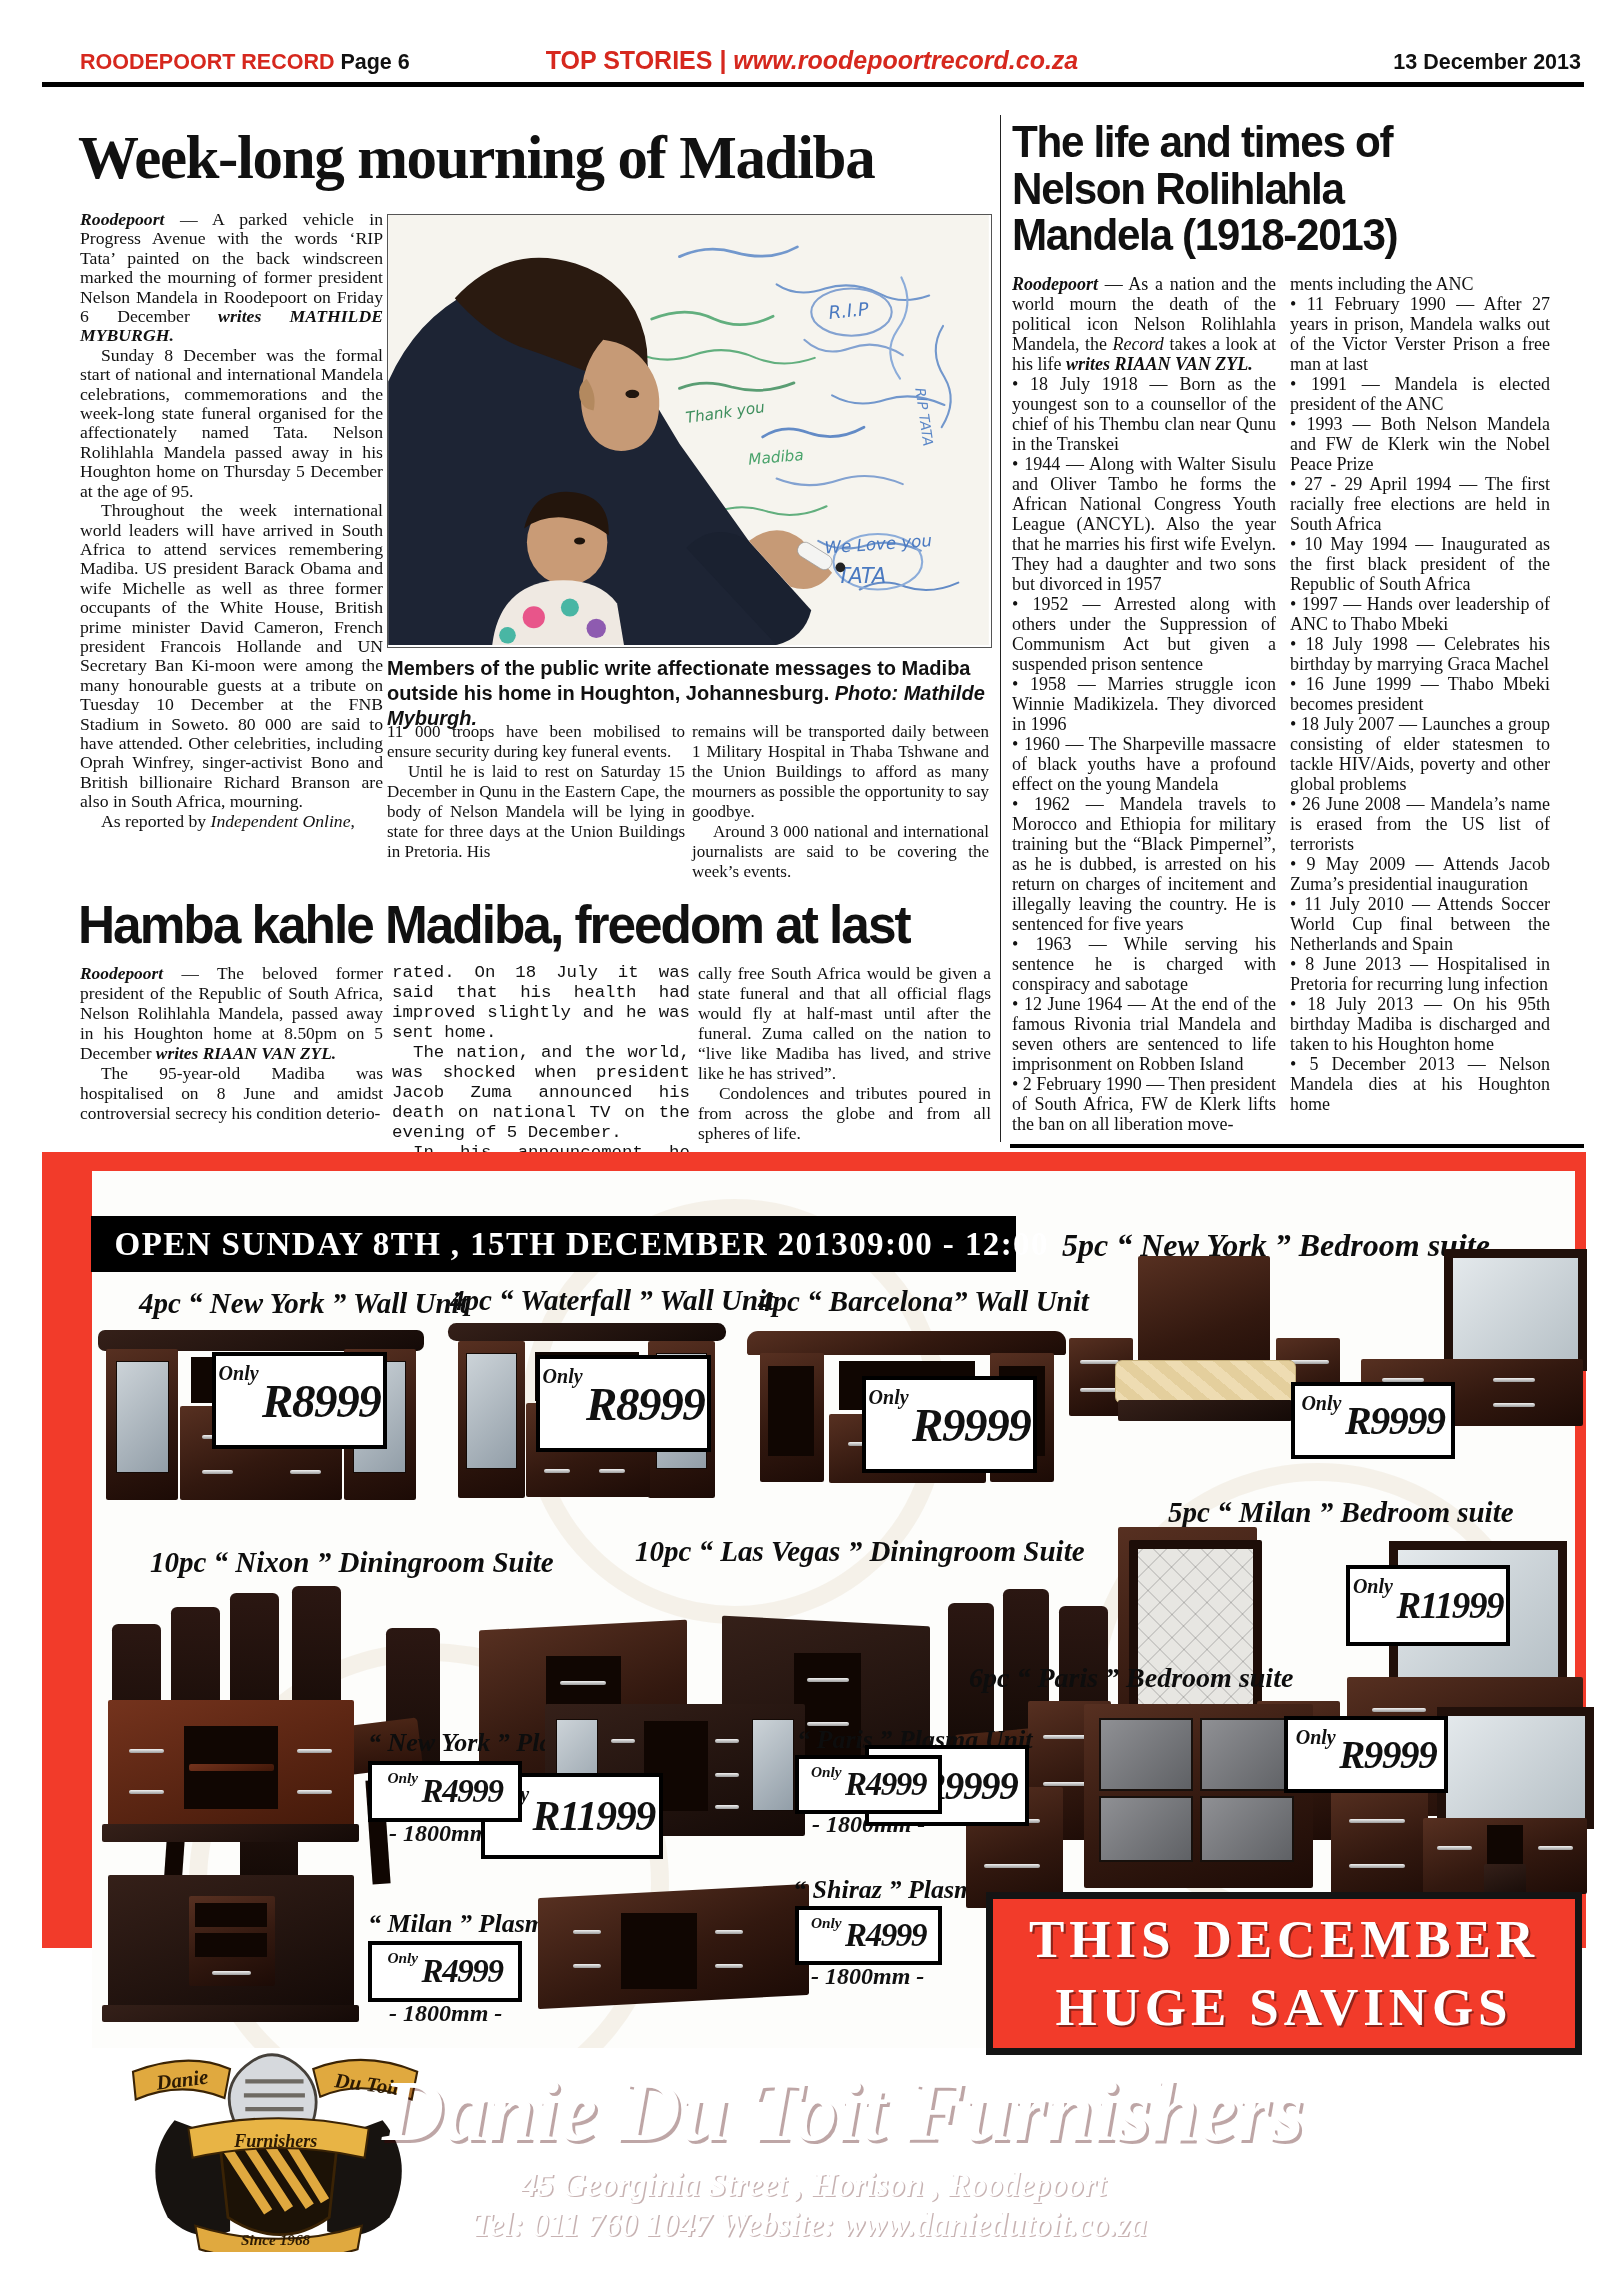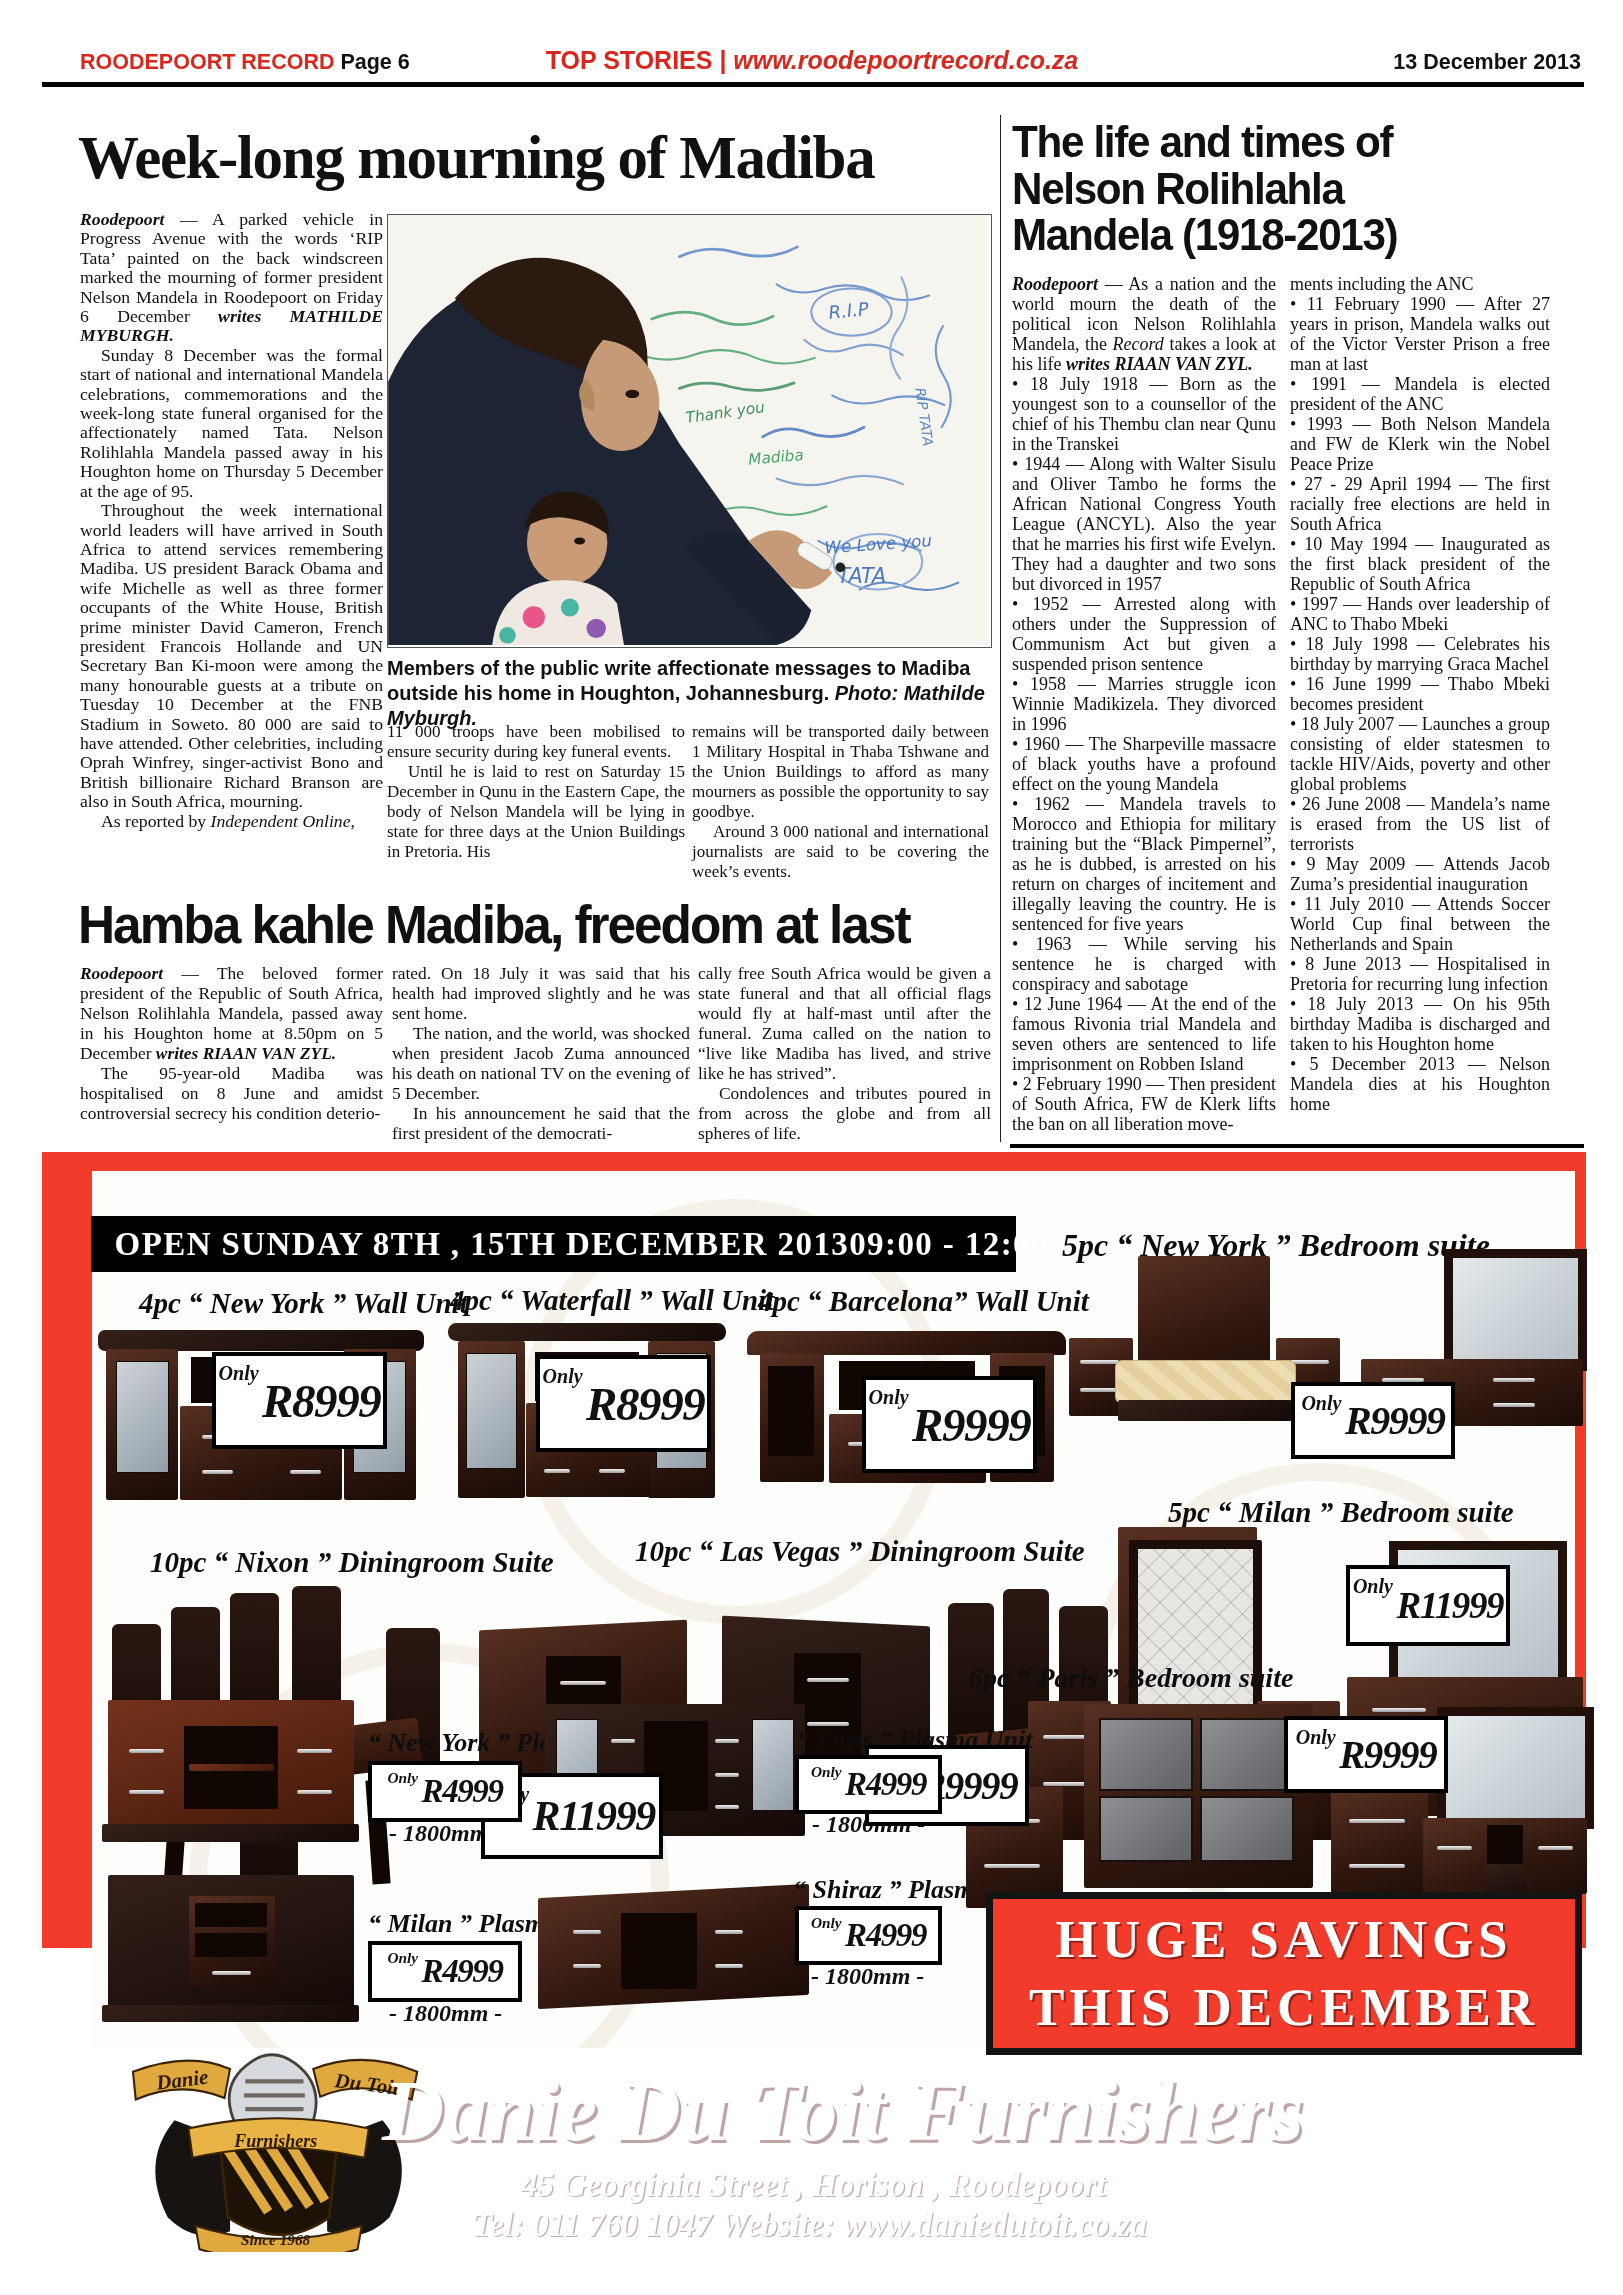--- a/index.html
+++ b/index.html
@@ -157,21 +157,21 @@
       <p>remains will be transported daily between 1 Military Hospital in Thaba Tshwane and the Union Buildings to afford as many mourners as possible the opportunity to say goodbye.</p>
       <p>Around 3 000 national and international journalists are said to be covering the week’s events.</p>
     </div>
 
   <div class="abs hl2" style="left:78px;top:894px;">Hamba kahle Madiba, freedom at last</div>
 
   <div class="abs coltext a2" style="left:80px;top:963px;width:303px;">
     <p><span class="leadin">Roodepoort</span><span> — The beloved former president of the Republic of South Africa, Nelson Rolihlahla Mandela, passed away in his Houghton home at 8.50pm on 5 December </span><span class="writes">writes RIAAN VAN ZYL.</span></p>
     <p>The 95-year-old Madiba was hospitalised on 8 June and amidst controversial secrecy his condition deterio-</p>
   </div>
-  <div class="abs coltext a2" style="left:392px;top:963px;width:298px;">
+  <div class="abs coltext a2" style="left:392px;top:963px;width:298px;font-family:Liberation Mono, monospace;">
       <p>rated. On 18 July it was said that his health had improved slightly and he was sent home.</p>
       <p>The nation, and the world, was shocked when president Jacob Zuma announced his death on national TV on the evening of 5 December.</p>
       <p>In his announcement he said that the first president of the democrati-</p>
     </div>
   <div class="abs coltext a2" style="left:698px;top:963px;width:293px;">
       <p>cally free South Africa would be given a state funeral and that all official flags would fly at half-mast until after the funeral. Zuma called on the nation to “live like Madiba has lived, and strive like he has strived”.</p>
       <p>Condolences and tributes poured in from across the globe and from all spheres of life.</p>
     </div>
 
   <div class="abs hl3" style="left:1012px;top:119px;width:555px;">
@@ -460,22 +460,22 @@
       <div class="hndl" style="left:14px;top:139px;width:35px;"></div>
         <div class="hndl" style="left:115px;top:139px;width:35px;"></div>
       <div class="cab blk" style="left:61px;top:157px;width:42px;height:37px;"></div>
     </div>
     <div class="pricebox" style="left:1242px;top:564px;width:156px;height:69px;">
       <span class="only">Only</span>
         <span class="val" style="font-size:39px;">R9999</span>
     </div>
 
     <div class="hugebox" style="left:944px;top:740px;width:582px;height:149px;">
+      <div>THIS DECEMBER</div>
       <div>HUGE SAVINGS</div>
-      <div>THIS DECEMBER</div>
     </div>
 
     <svg class="abs" style="left:49px;top:892px;" width="389" height="208" viewBox="0 0 560 300">
       <path d="M60 40 Q140 10 200 36 L192 78 Q130 52 64 80 Z" fill="#e0a93f" stroke="#3a2305" stroke-width="3"></path>
       <path d="M320 36 Q392 8 470 40 L462 80 Q392 50 330 76 Z" fill="#e0a93f" stroke="#3a2305" stroke-width="3"></path>
       <text x="95" y="66" font-size="30" font-style="italic" font-weight="bold" font-family="Liberation Serif,serif" fill="#2c1a03" transform="rotate(-7 95 66)">Danie</text>
       <text x="350" y="62" font-size="30" font-style="italic" font-weight="bold" font-family="Liberation Serif,serif" fill="#2c1a03" transform="rotate(7 350 62)">Du Toit</text>
       <path d="M210 120 Q180 60 230 26 Q262 4 294 28 Q340 62 316 122 Z" fill="#d6d9dd" stroke="#45403a" stroke-width="4"></path>
       <path d="M222 54 h84 M220 74 h88 M222 94 h84" stroke="#6e6a63" stroke-width="6" fill="none"></path>
       <path d="M120 110 Q70 170 110 250 Q150 290 200 270 L200 140 Z" fill="#171310"></path>

